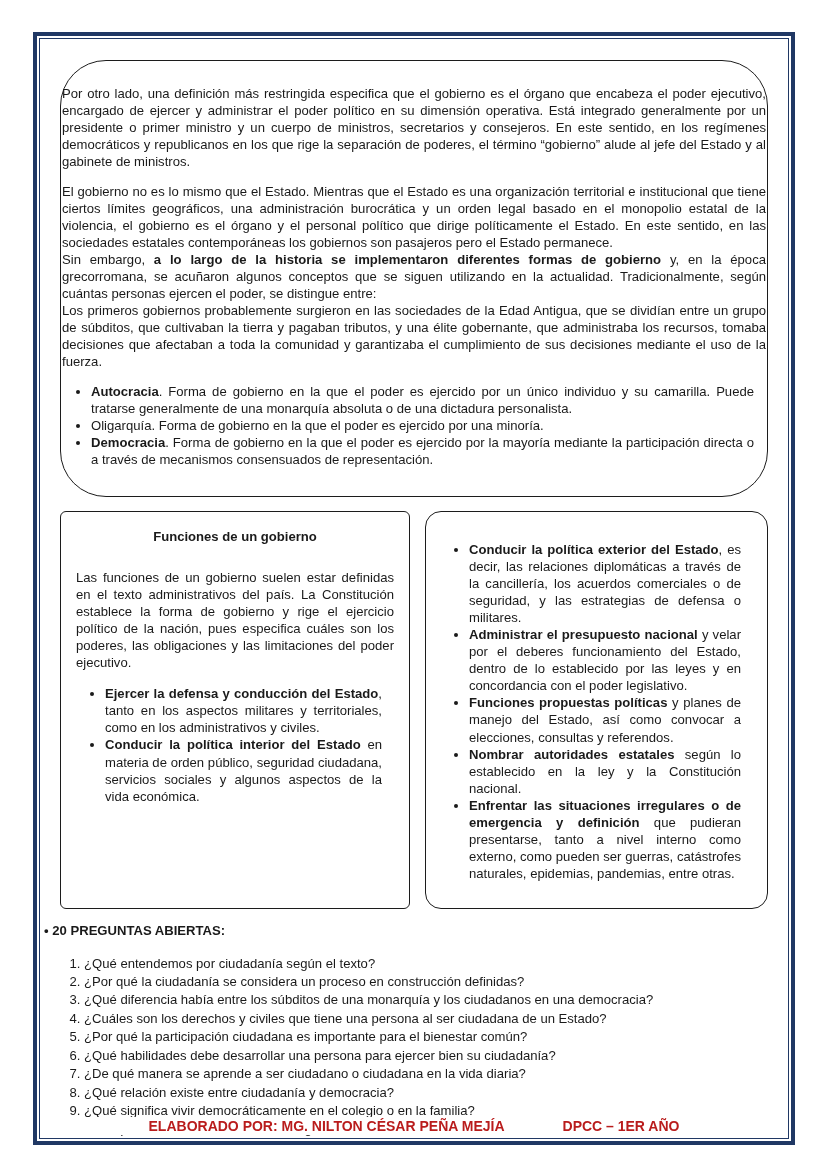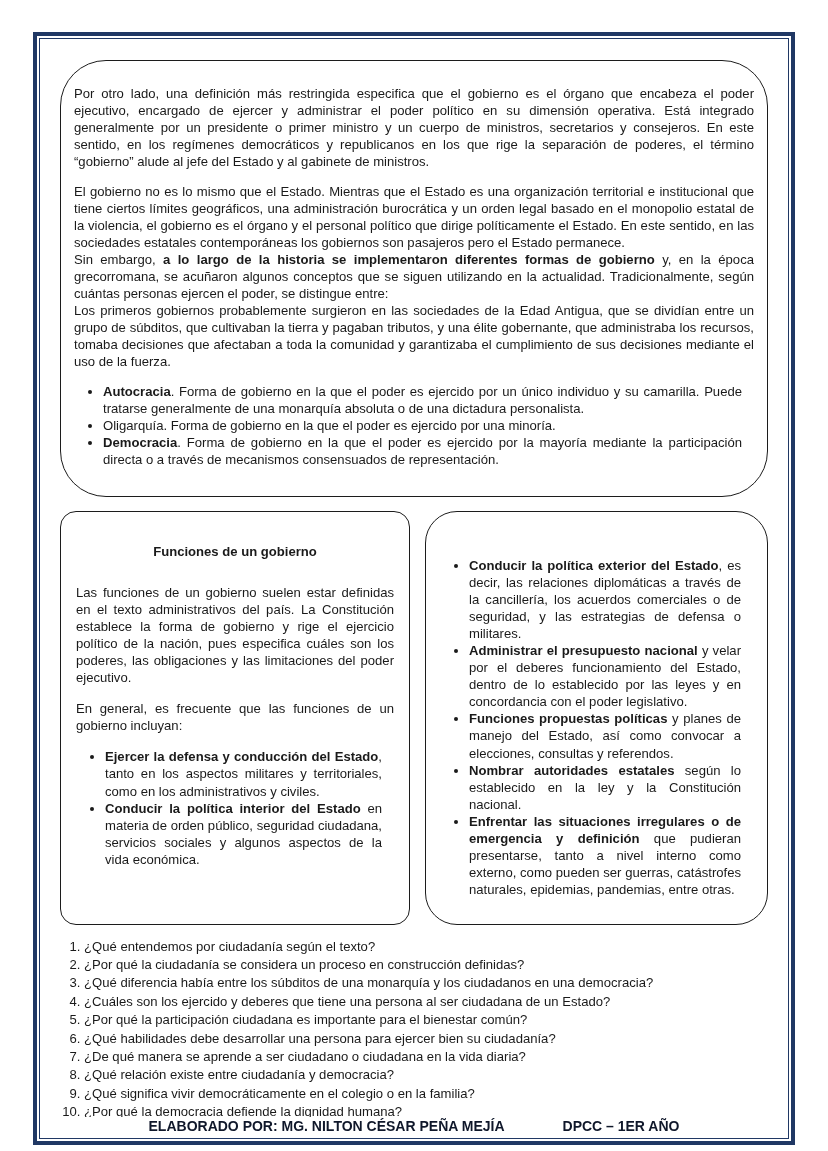--- a/index.html
+++ b/index.html
@@ -12,39 +12,39 @@
   .frame-outer {
     position: absolute; left: 33px; right: 33px; top: 32px; bottom: 6px;
     border: 4px solid #203864;
   }
   .frame-inner { position: absolute; inset: 2px; border: 1px solid #203864; }
   .content {
     position: absolute; left: 42px; right: 42px; top: 42px; bottom: 10px;
     font-size: 13.1px; line-height: 1.3;
   }
   .bubble { border: 1.5px solid #1c1c1c; background: #fff; text-align: justify; }
-  .intro { margin: 18px 18px 0; border-radius: 46px; padding: 24px 13px 16px; }
+  .intro { margin: 18px 18px 0; border-radius: 46px; padding: 24px 1px 16px; }
   .par { margin: 0 0 13px; }
   .par.tight { margin-bottom: 0; }
   ul.bullets { margin: 12px; padding-left: 17px; }
   ul.bullets li { text-align: justify; }
   .two-col { display: flex; gap: 15px; margin: 14px 18px 0; align-items: stretch; }
-  .box-left  { flex: 0 0 350px; border-radius: 16px; padding: 23px 15px 14px; }
-  .box-right { flex: 1; border-radius: 32px; padding: 33px 14px 14px; }
+  .box-left  { flex: 0 0 350px; border-radius: 6px; padding: 8px 15px 14px; }
+  .box-right { flex: 1; border-radius: 16px; padding: 17px 14px 14px; }
   .box-title { font-weight: bold; text-align: center; margin: 8px 0 24px; }
   .box-left .par { margin-bottom: 14px; }
   .questions { margin: 13px 2px 0; }
   .q-heading { font-weight: bold; }
   .q-heading::before { content: "• "; }
-  ol.q-list { margin: 9px 0 0; padding-left: 40px; }
+  ol.q-list { margin: 16px 0 0; padding-left: 40px; }
   ol.q-list li { margin-bottom: 1px; line-height: 1.33; }
   .footer {
     position: absolute; left: 0; right: 0; bottom: 6px;
     display: flex; justify-content: center; gap: 58px;
-    font-weight: bold; color: #0f172a; font-size: 14px; background: #fff;
+    font-weight: bold; color: #b91c1c; font-size: 14px; background: #fff;
   }
 </style>
 </head>
 <body>
 
 <div class="page">
   <div class="frame-outer">
     <div class="frame-inner"></div>
   </div>
 
@@ -62,44 +62,44 @@
           <li><span>Oligarquía. Forma de gobierno en la que el poder es ejercido por una minoría.</span></li>
           <li><b>Democracia</b><span>. Forma de gobierno en la que el poder es ejercido por la mayoría mediante la participación directa o a través de mecanismos consensuados de representación.</span></li>
         </ul>
     </div>
 
     <div class="two-col">
       <div class="bubble box-left">
         <div class="box-title">Funciones de un gobierno</div>
         <div>
             <p class="par"><span>Las funciones de un gobierno suelen estar definidas en el texto administrativos del país. La Constitución establece la forma de gobierno y rige el ejercicio político de la nación, pues especifica cuáles son los poderes, las obligaciones y las limitaciones del poder ejecutivo.</span></p>
-            <p class="par"><span>En general, es frecuente que las funciones de un gobierno incluyan:</span></p>
           </div>
         <ul class="bullets">
             <li><b>Ejercer la defensa y conducción del Estado</b><span>, tanto en los aspectos militares y territoriales, como en los administrativos y civiles.</span></li>
             <li><b>Conducir la política interior del Estado</b><span> en materia de orden público, seguridad ciudadana, servicios sociales y algunos aspectos de la vida económica.</span></li>
           </ul>
       </div>
       <div class="bubble box-right">
         <ul class="bullets">
             <li><b>Conducir la política exterior del Estado</b><span>, es decir, las relaciones diplomáticas a través de la cancillería, los acuerdos comerciales o de seguridad, y las estrategias de defensa o militares.</span></li>
             <li><b>Administrar el presupuesto nacional</b><span> y velar por el deberes funcionamiento del Estado, dentro de lo establecido por las leyes y en concordancia con el poder legislativo.</span></li>
             <li><b>Funciones propuestas políticas</b><span> y planes de manejo del Estado, así como convocar a elecciones, consultas y referendos.</span></li>
             <li><b>Nombrar autoridades estatales</b><span> según lo establecido en la ley y la Constitución nacional.</span></li>
             <li><b>Enfrentar las situaciones irregulares o de emergencia y definición</b><span> que pudieran presentarse, tanto a nivel interno como externo, como pueden ser guerras, catástrofes naturales, epidemias, pandemias, entre otras.</span></li>
           </ul>
       </div>
     </div>
 
     <div class="questions">
+      <div class="q-heading">20 PREGUNTAS ABIERTAS:</div>
       <ol class="q-list">
           <li>¿Qué entendemos por ciudadanía según el texto?</li>
           <li>¿Por qué la ciudadanía se considera un proceso en construcción definidas?</li>
           <li>¿Qué diferencia había entre los súbditos de una monarquía y los ciudadanos en una democracia?</li>
-          <li>¿Cuáles son los ejercido y deberes que tiene una persona al ser ciudadana de un Estado?</li>
+          <li>¿Cuáles son los derechos y civiles que tiene una persona al ser ciudadana de un Estado?</li>
           <li>¿Por qué la participación ciudadana es importante para el bienestar común?</li>
           <li>¿Qué habilidades debe desarrollar una persona para ejercer bien su ciudadanía?</li>
           <li>¿De qué manera se aprende a ser ciudadano o ciudadana en la vida diaria?</li>
           <li>¿Qué relación existe entre ciudadanía y democracia?</li>
           <li>¿Qué significa vivir democráticamente en el colegio o en la familia?</li>
           <li>¿Por qué la democracia defiende la dignidad humana?</li>
         </ol>
     </div>
 
     <div class="footer">

